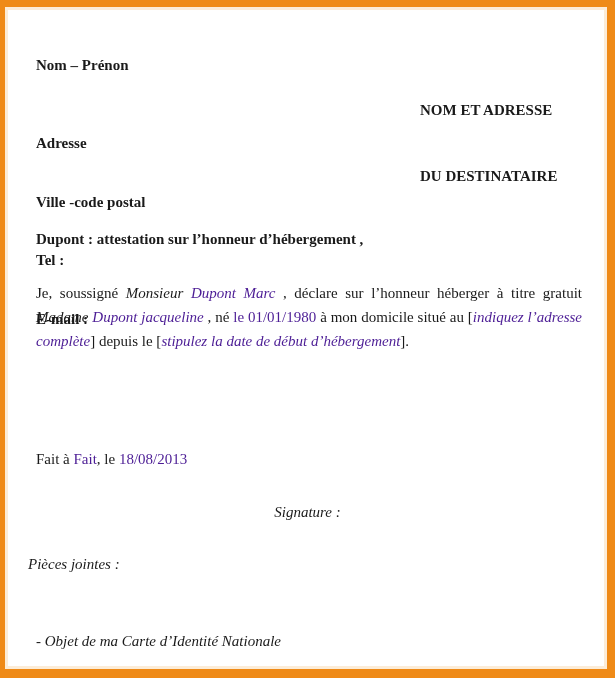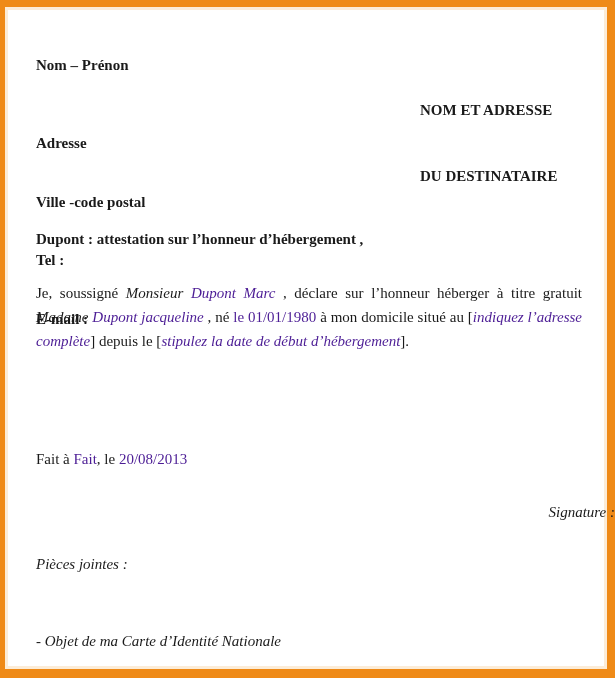--- a/index.html
+++ b/index.html
@@ -27,22 +27,22 @@
   }
   .it { font-style: italic; }
   .red { color: #4c1d95; }
   #sender-name      { left: 36px; top: 55px;  font-weight: bold; }
   #sender-address   { left: 36px; top: 95px;  font-weight: bold; line-height: 19.5px; }
   #recipient        { left: 420px; top: 55px; font-weight: bold; line-height: 22px; }
   #subject          { left: 36px; top: 229px; font-weight: bold; }
   #paragraph        { left: 36px; top: 281px; width: 546px; text-align: justify; line-height: 24px; }
   #closing          { left: 36px; top: 376px; }
   #dateline         { left: 36px; top: 449px; }
-  #signature        { left: 0px;  top: 502px; width: 100%; text-align: right; font-style: italic; }
-  #attachments-title{ left: 36px; top: 554px; font-style: italic; }
+  #signature        { left: 0px;  top: 502px; width: 100%; text-align: center; font-style: italic; }
+  #attachments-title{ left: 28px; top: 554px; font-style: italic; }
   #attachments      { left: 36px; top: 589px; font-style: italic; line-height: 21px; }
 </style>
 </head>
 <body>
 
 <div class="screenshot">
   <div class="page"></div>
 
   <div class="block" id="sender-name">Nom – Prénon</div>
 
@@ -56,21 +56,21 @@
   <div class="block" id="recipient">
     <div>NOM ET ADRESSE</div>
     <div>DU DESTINATAIRE</div>
   </div>
 
   <div class="block" id="subject">Dupont : attestation sur l’honneur d’hébergement ,</div>
 
   <div class="block" id="paragraph"><span>Je, soussigné </span><span class="it">Monsieur </span><span class="it red">Dupont Marc </span><span>, déclare sur l’honneur héberger à titre gratuit </span><span class="it">Madame </span><span class="it red">Dupont jacqueline </span><span>, né </span><span class="red">le 01/01/1980</span><span> à mon domicile situé au [</span><span class="it red">indiquez l’adresse complète</span><span>] depuis le [</span><span class="it red">stipulez la date de début d’hébergement</span><span>].</span></div>
 
 
-  <div class="block" id="dateline"><span>Fait à </span><span class="red">Fait</span><span>, le </span><span class="red">20/08/2013</span></div>
+  <div class="block" id="dateline"><span>Fait à </span><span class="red">Fait</span><span>, le </span><span class="red">18/08/2013</span></div>
 
   <div class="block" id="signature">Signature :</div>
 
   <div class="block" id="attachments-title">Pièces jointes :</div>
 
   <div class="block" id="attachments">
     <div>- Objet de ma Carte d’Identité Nationale</div>
     
   </div>
 </div>

